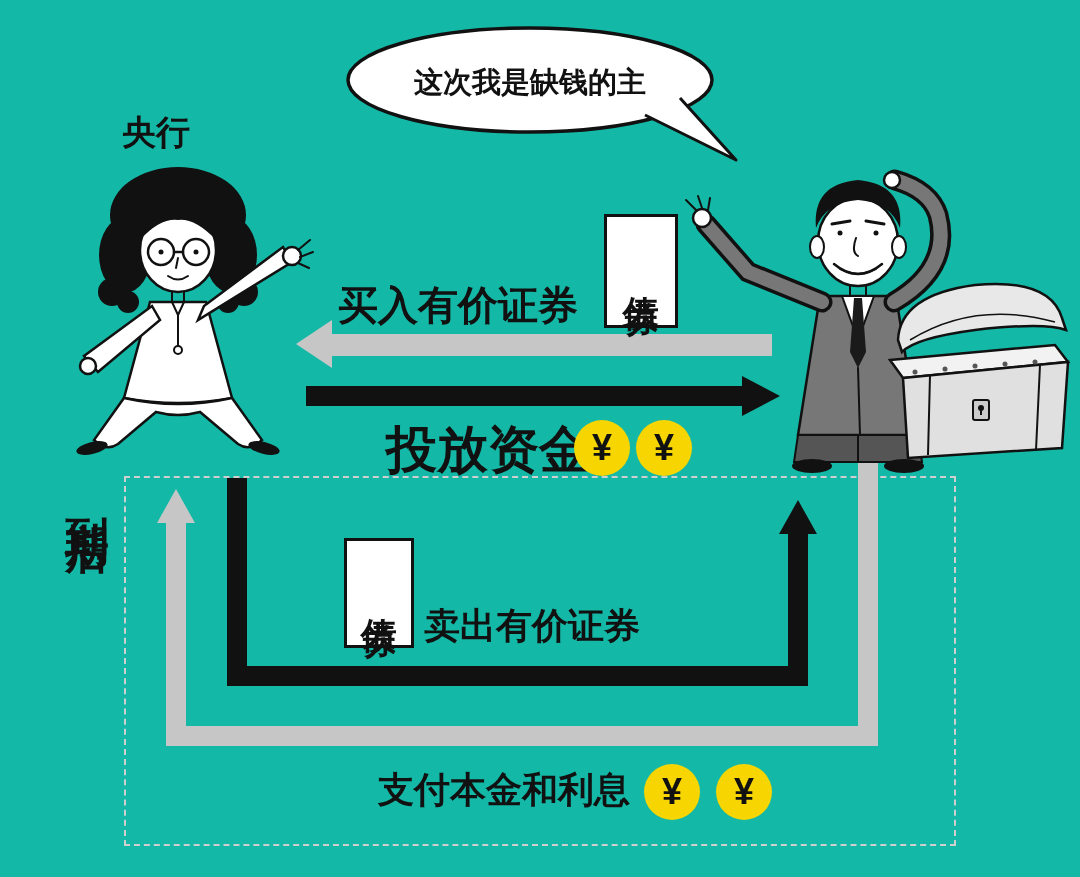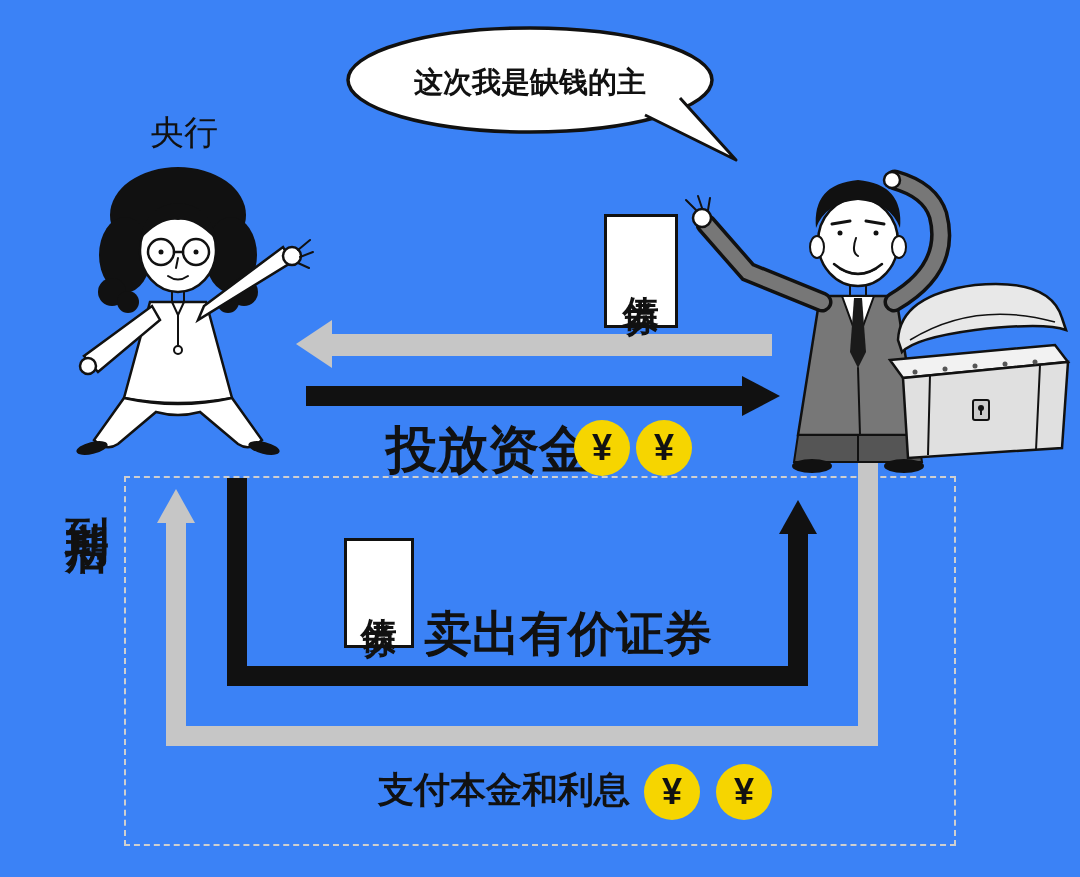--- a/index.html
+++ b/index.html
@@ -1,21 +1,21 @@
 <!DOCTYPE html>
 <html><head>
 <meta charset="utf-8">
 <style>
   html,body{margin:0;padding:0;background:#fff;}
   #canvas{
-    position:relative;width:1080px;height:877px;background:#3b82f6;overflow:hidden;
+    position:relative;width:1080px;height:877px;background:#14b8a6;overflow:hidden;
     font-family:"Liberation Sans","DejaVu Sans",sans-serif;color:#111;
   }
   .abs{position:absolute;}
-  .lbl{font-weight:400;white-space:nowrap;margin-left:28px;}
+  .lbl{font-weight:700;white-space:nowrap;}
   .flow-lbl{font-weight:600;white-space:nowrap;}
   .vertical{writing-mode:vertical-rl;text-orientation:upright;}
   .dashed-box{
     left:124px;top:476px;width:832px;height:370px;
     border:2px dashed #cfcfcf;box-sizing:border-box;background:transparent;
   }
   .bond-box{
     border:3px solid #111;background:#fff;box-sizing:border-box;
     display:flex;align-items:center;justify-content:center;
     font-weight:700;font-size:36px;line-height:1.1;
@@ -141,41 +141,42 @@
       <ellipse cx="530" cy="80" rx="182" ry="52" fill="#fff" stroke="#111" stroke-width="3.5"></ellipse>
       <path d="M 645 115 L 736 160 L 680 98" fill="#fff" stroke="#111" stroke-width="3" stroke-linejoin="round"></path>
     </g>
   </svg>
 
   <div class="abs bubble-text" style="left:365px;top:63px;">这次我是缺钱的主</div>
 
   <div class="abs lbl" style="left:122px;top:110px;font-size:34px;">央行</div>
 
 
+  <div class="abs flow-lbl" style="left:338px;top:278px;font-size:40px;">买入有价证券</div>
 
   <div class="abs bond-box" style="left:604px;top:214px;width:74px;height:114px;">
     <span class="vertical">债券</span>
   </div>
 
   <div class="abs flow-lbl" style="left:386px;top:416px;font-size:51px;">投放资金</div>
 
   <div class="abs coin" style="left:574px;top:420px;">
     <span>¥</span>
   </div>
   <div class="abs coin" style="left:636px;top:420px;">
     <span>¥</span>
   </div>
 
   <div class="abs maturity vertical" style="left:62px;top:482px;">到期后</div>
 
   <div class="abs bond-box" style="left:344px;top:538px;width:70px;height:110px;">
     <span class="vertical">债券</span>
   </div>
 
-  <div class="abs flow-lbl" style="left:424px;top:602px;font-size:48px;">卖出有价证券</div>
+  <div class="abs flow-lbl" style="left:424px;top:602px;font-size:36px;">卖出有价证券</div>
 
   <div class="abs flow-lbl" style="left:378px;top:766px;font-size:36px;">支付本金和利息</div>
 
   <div class="abs coin" style="left:644px;top:764px;">
     <span>¥</span>
   </div>
   <div class="abs coin" style="left:716px;top:764px;">
     <span>¥</span>
   </div>
 

